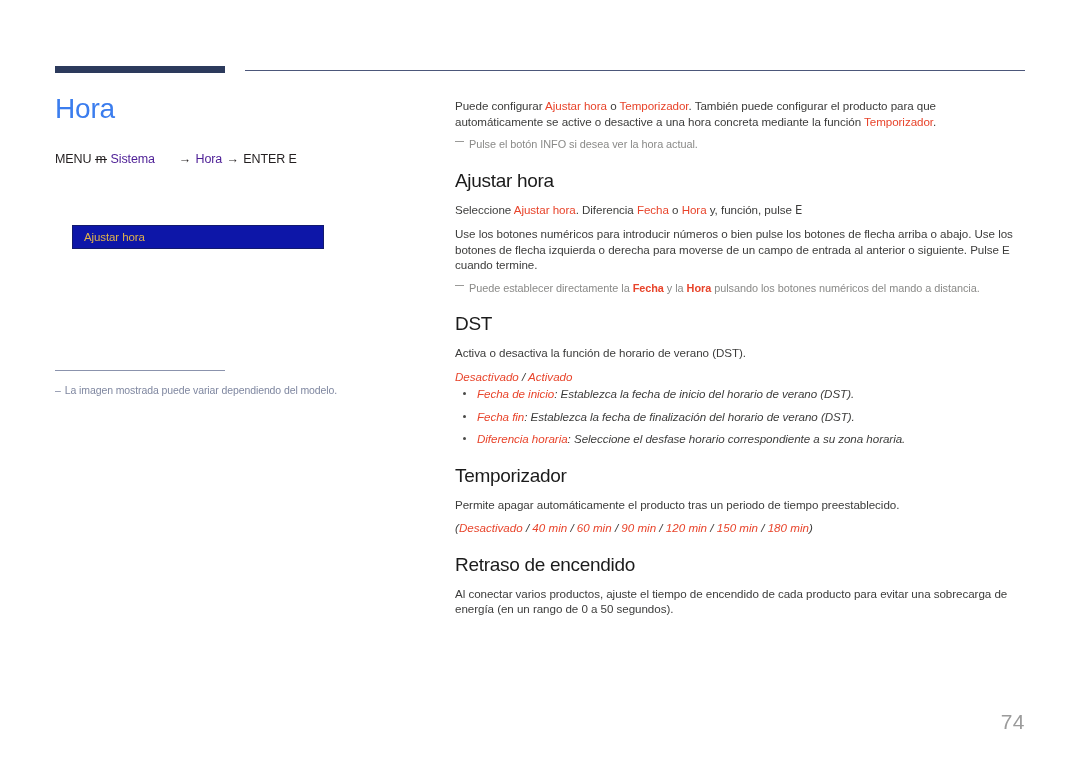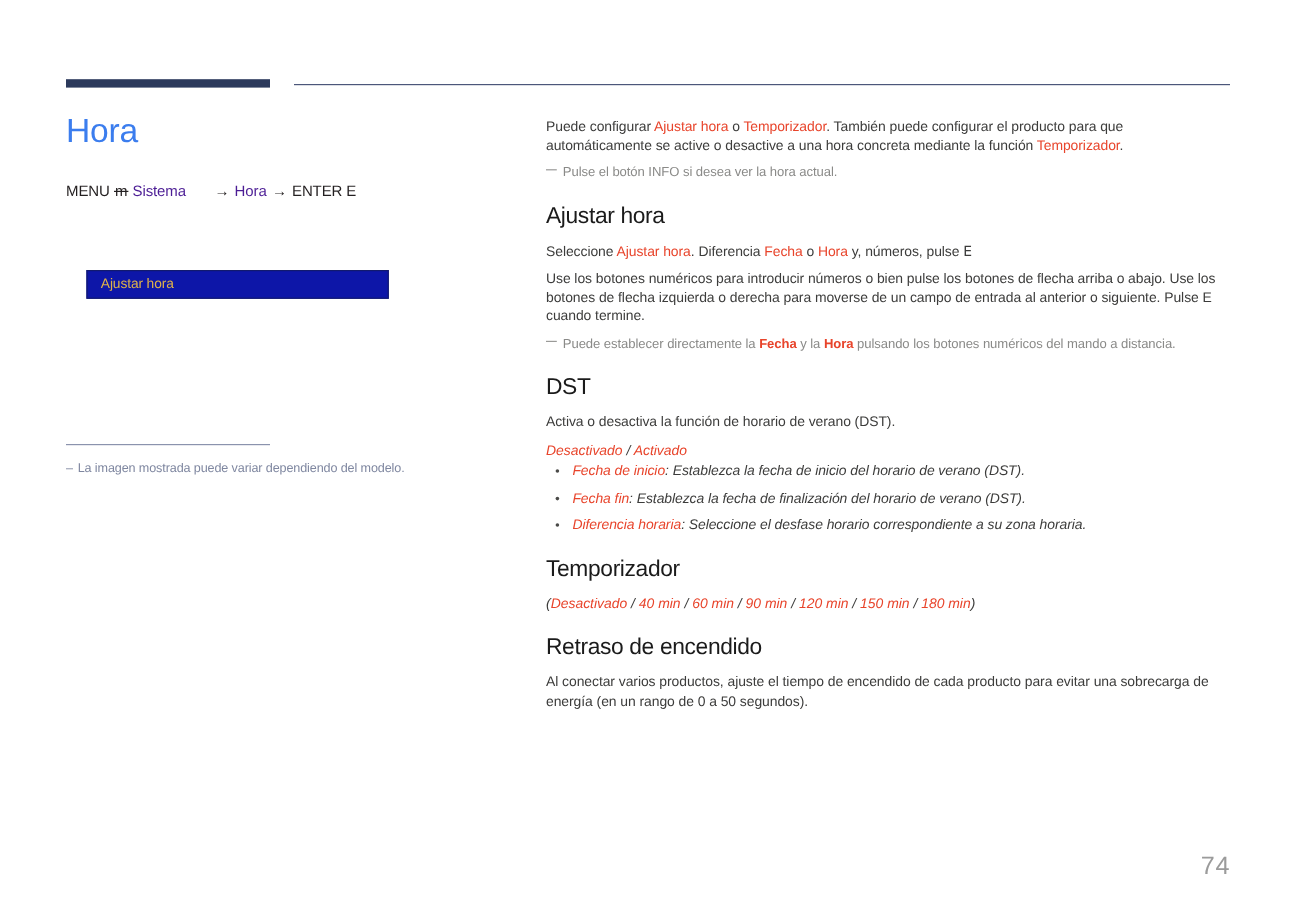--- a/index.html
+++ b/index.html
@@ -256,21 +256,21 @@
     <span>Puede configurar </span><span class="accent">Ajustar hora</span><span> o </span><span class="accent">Temporizador</span><span>. También puede configurar el producto para que automáticamente se active o desactive a una hora concreta mediante la función </span><span class="accent">Temporizador</span><span>.</span>
   </p>
 
   <p class="note">
     <span>Pulse el botón INFO si desea ver la hora actual.</span>
   </p>
 
   <h2 class="section-h">Ajustar hora</h2>
 
   <p class="body-p">
-    <span>Seleccione </span><span class="accent">Ajustar hora</span><span>. Diferencia </span><span class="accent">Fecha</span><span> o </span><span class="accent">Hora</span><span> y, números, pulse </span><span class="glyph-enter">E</span>
+    <span>Seleccione </span><span class="accent">Ajustar hora</span><span>. Diferencia </span><span class="accent">Fecha</span><span> o </span><span class="accent">Hora</span><span> y, función, pulse </span><span class="glyph-enter">E</span>
   </p>
 
   <p class="body-p">Use los botones numéricos para introducir números o bien pulse los botones de flecha arriba o abajo. Use los botones de flecha izquierda o derecha para moverse de un campo de entrada al anterior o siguiente. Pulse E cuando termine.</p>
 
   <p class="note">
     <span>Puede establecer directamente la </span><span class="accent-b">Fecha</span><span> y la </span><span class="accent-b">Hora</span><span> pulsando los botones numéricos del mando a distancia.</span>
   </p>
 
   <h2 class="section-h">DST</h2>
 
@@ -287,20 +287,21 @@
     <li>
       <span class="accent">Fecha fin</span><span>: Establezca la fecha de finalización del horario de verano (DST).</span>
     </li>
     <li>
       <span class="accent">Diferencia horaria</span><span>: Seleccione el desfase horario correspondiente a su zona horaria.</span>
     </li>
   </ul>
 
   <h2 class="section-h">Temporizador</h2>
 
+  <p class="body-p">Permite apagar automáticamente el producto tras un periodo de tiempo preestablecido.</p>
 
   <p class="opts">
     <span>(</span><span class="accent">Desactivado</span><span> / </span><span class="accent">40 min</span><span> / </span><span class="accent">60 min</span><span> / </span><span class="accent">90 min</span><span> / </span><span class="accent">120 min</span><span> / </span><span class="accent">150 min</span><span> / </span><span class="accent">180 min</span><span>)</span>
   </p>
 
 
   <h2 class="section-h">Retraso de encendido</h2>
 
   <p class="body-p">Al conectar varios productos, ajuste el tiempo de encendido de cada producto para evitar una sobrecarga de energía (en un rango de 0 a 50 segundos).</p>
 

